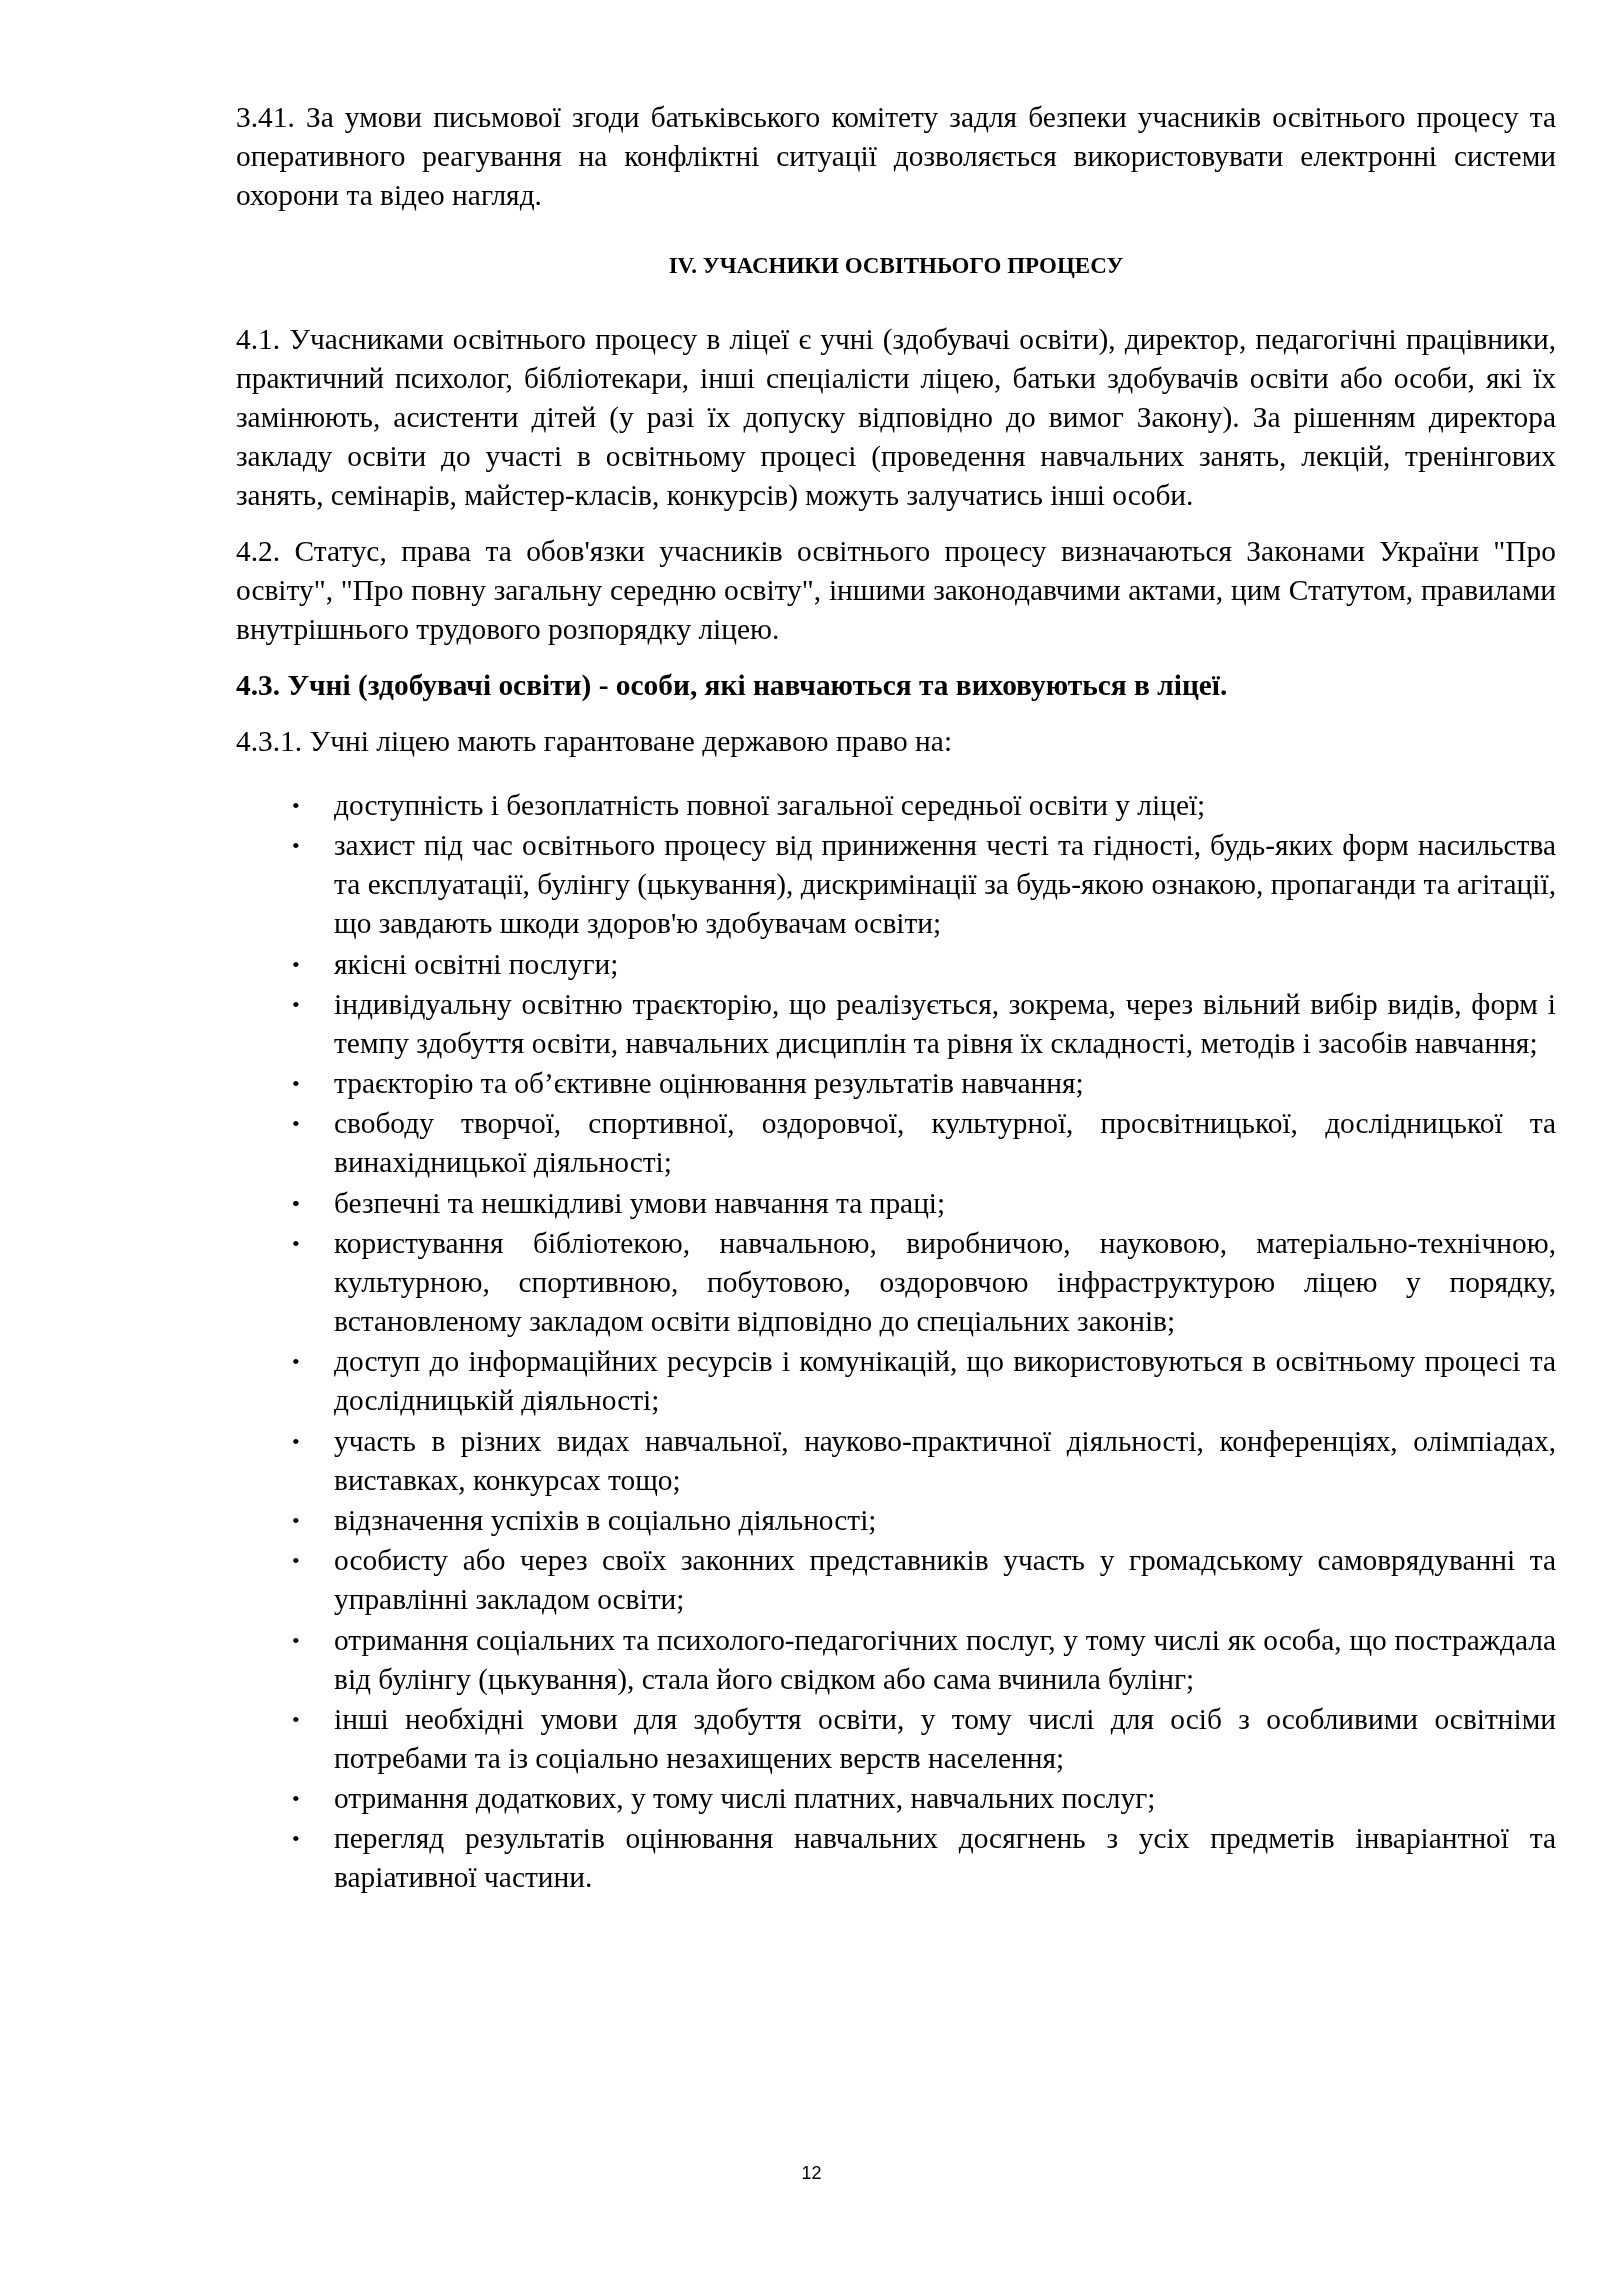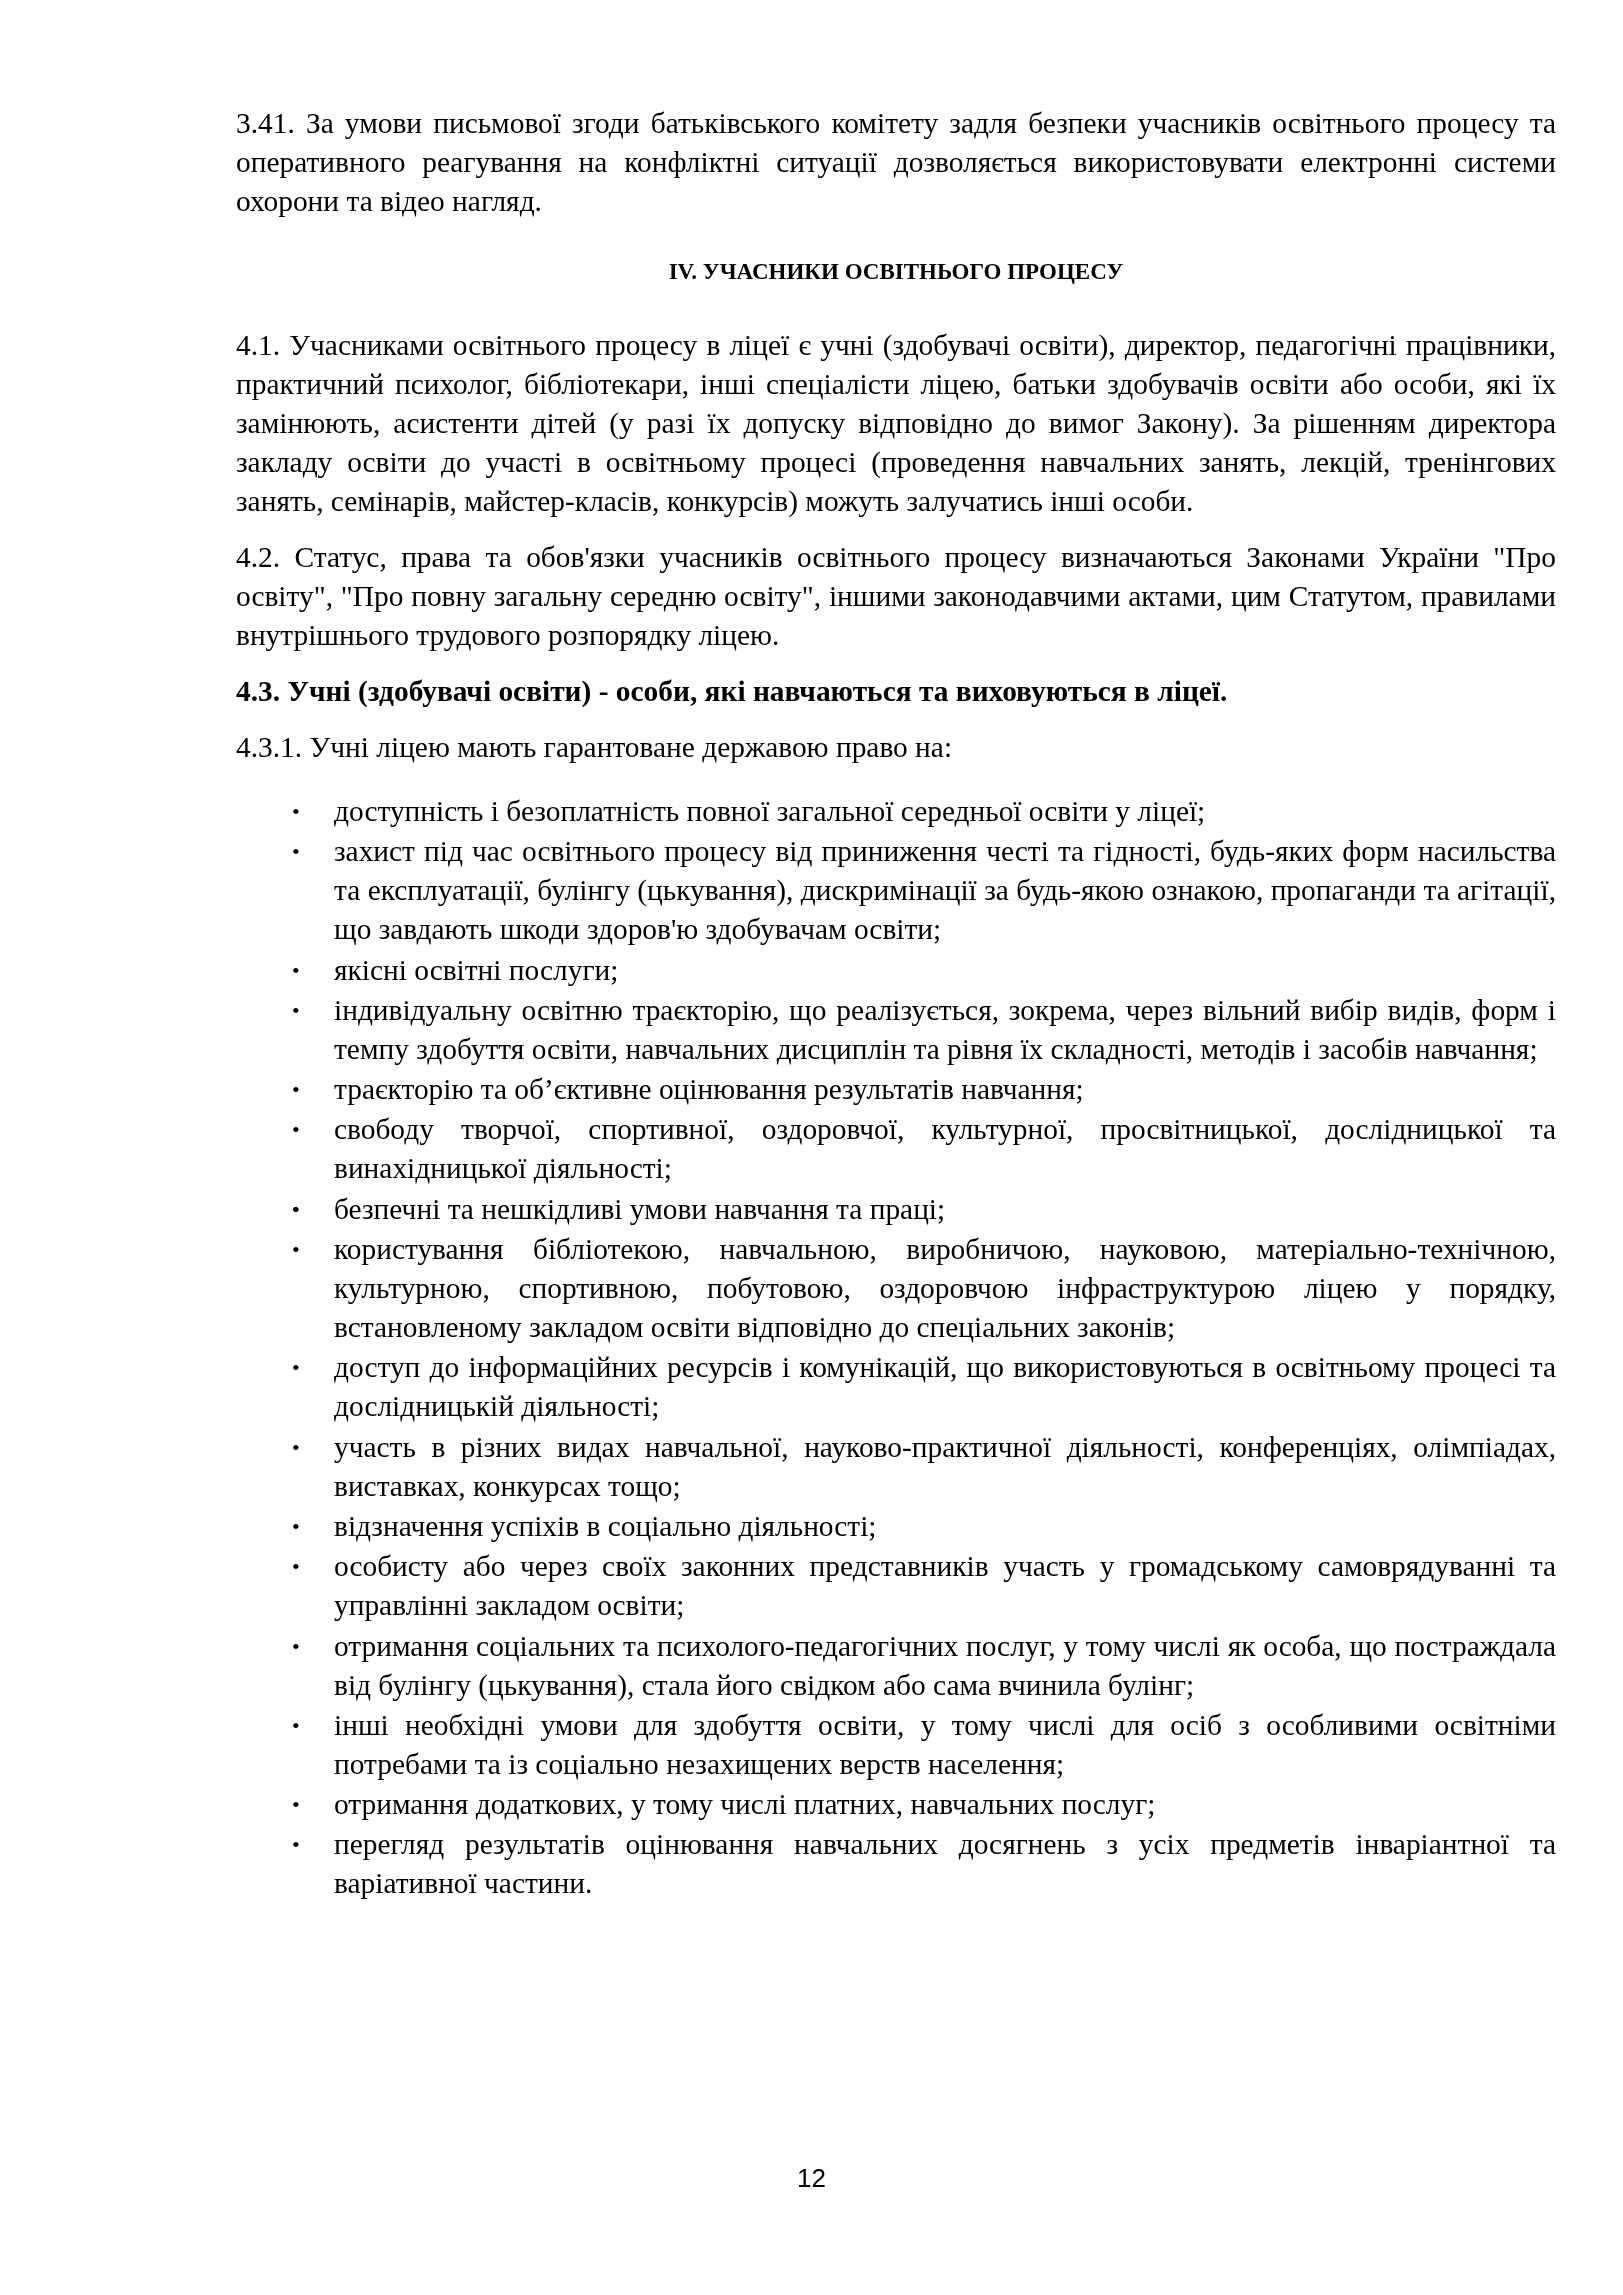--- a/index.html
+++ b/index.html
@@ -1,38 +1,38 @@
 <!DOCTYPE html>
 <html style="font-size:10.5px"><head>
 <meta charset="utf-8">
 <style>
   html, body { margin: 0; padding: 0; background: #ffffff; }
   body { width: 1623px; height: 2295px; position: relative; overflow: hidden; }
   .page {
-    position: absolute; left: 236px; top: 104px; width: 1320px;
+    position: absolute; left: 236px; top: 98px; width: 1320px;
     font-family: "Liberation Serif", "DejaVu Serif", serif;
     font-size: 29.4px; line-height: 39px; color: #000;
   }
   p { margin: 0; text-align: justify; }
   .para { margin-bottom: 17px; }
   .heading {
     text-align: center; font-weight: bold; font-size: 23px;
     margin: 31px 0 35px 0;
   }
   .bold-line { font-weight: bold; margin-bottom: 17px; }
   ul.bullets { list-style: none; margin: 25px 0 0 0; padding: 0; }
   ul.bullets li {
     position: relative; padding-left: 98px; text-align: justify; margin-bottom: 1.3px;
   }
   ul.bullets li .bullet {
     position: absolute; left: 56px; top: 0; font-size: 22px;
   }
   .page-number {
     position: absolute; left: 0; width: 1623px; top: 2163px; text-align: center;
-    font-family: "Liberation Sans", "DejaVu Sans", sans-serif; font-size: 26px; color: #000;
+    font-family: "Liberation Sans", "DejaVu Sans", sans-serif; font-size: 18px; color: #000;
   }
 </style>
 </head>
 <body>
 
 <div class="page">
   <p class="para">3.41. За умови письмової згоди батьківського комітету задля безпеки учасників освітнього процесу та оперативного реагування на конфліктні ситуації дозволяється використовувати електронні системи охорони та відео нагляд.</p>
   <p class="heading">IV. УЧАСНИКИ ОСВІТНЬОГО ПРОЦЕСУ</p>
   <p class="para">4.1. Учасниками освітнього процесу в ліцеї є учні (здобувачі освіти), директор, педагогічні працівники, практичний психолог, бібліотекари, інші спеціалісти ліцею, батьки здобувачів освіти або особи, які їх замінюють, асистенти дітей (у разі їх допуску відповідно до вимог Закону). За рішенням директора закладу освіти до участі в освітньому процесі (проведення навчальних занять, лекцій, тренінгових занять, семінарів, майстер-класів, конкурсів) можуть залучатись інші особи.</p>
   <p class="para">4.2.  Статус, права та обов'язки учасників освітнього процесу визначаються Законами України "Про освіту", "Про повну загальну середню освіту", іншими законодавчими актами, цим Статутом, правилами внутрішнього трудового розпорядку ліцею.</p>

